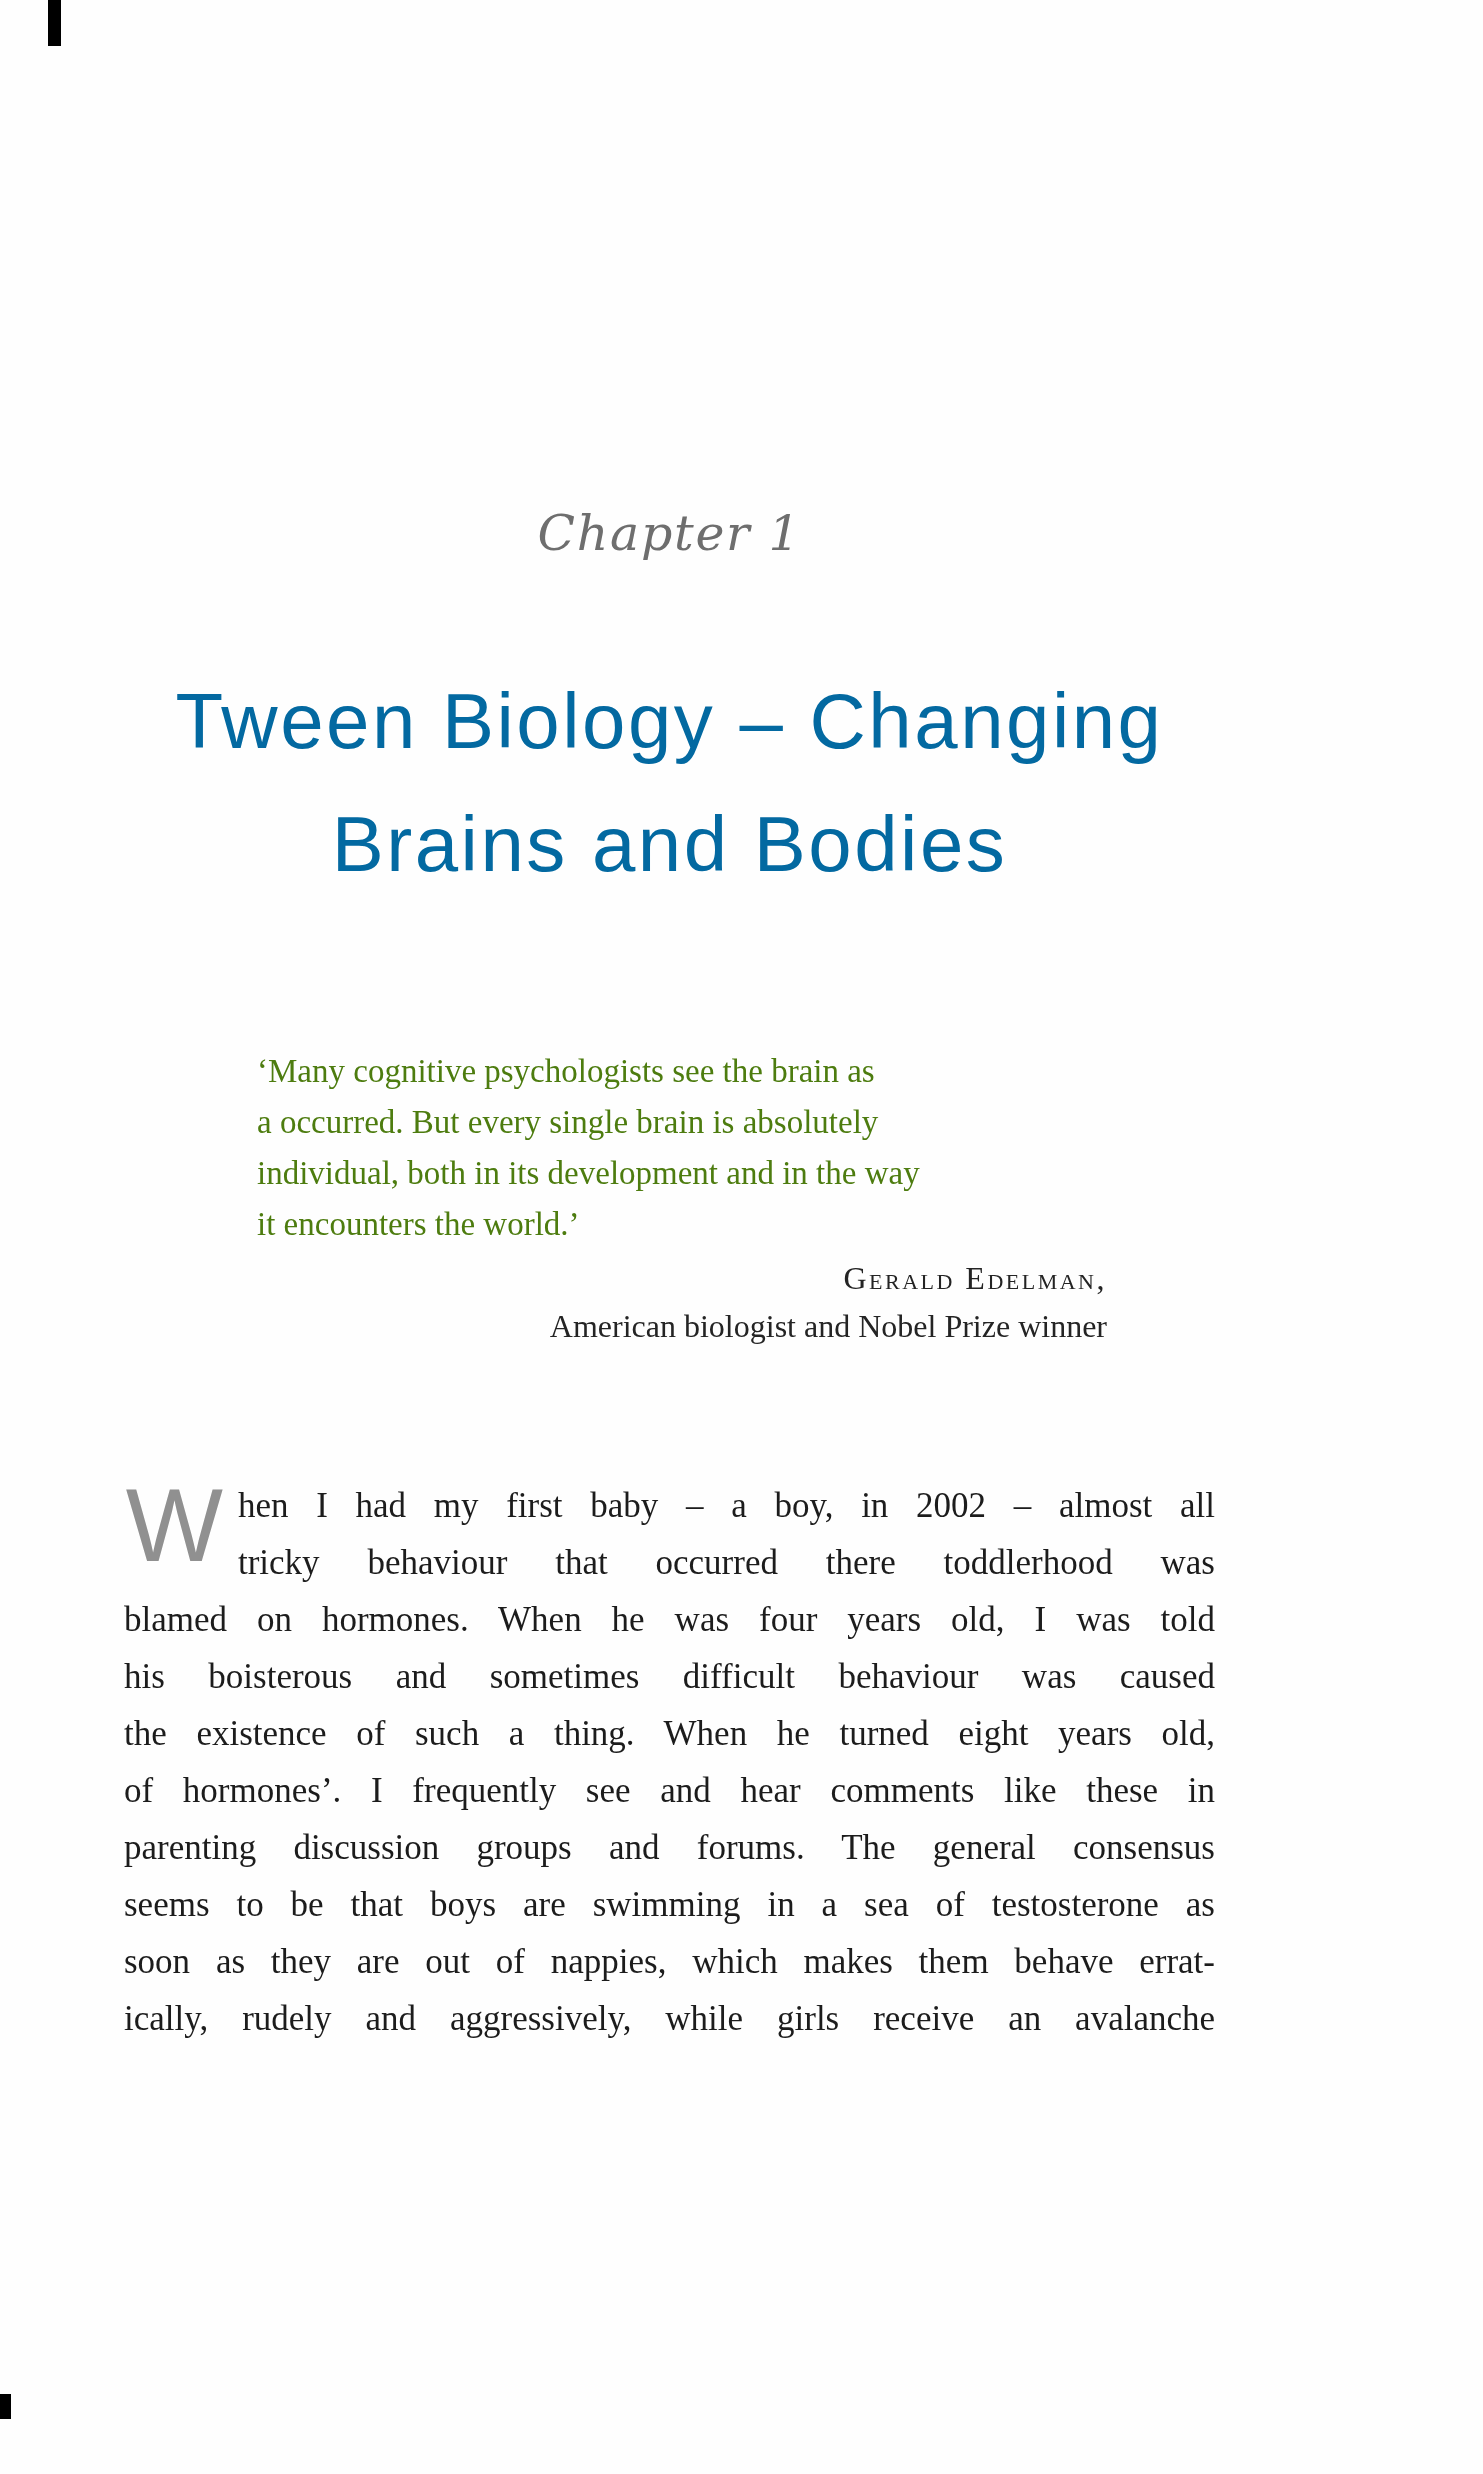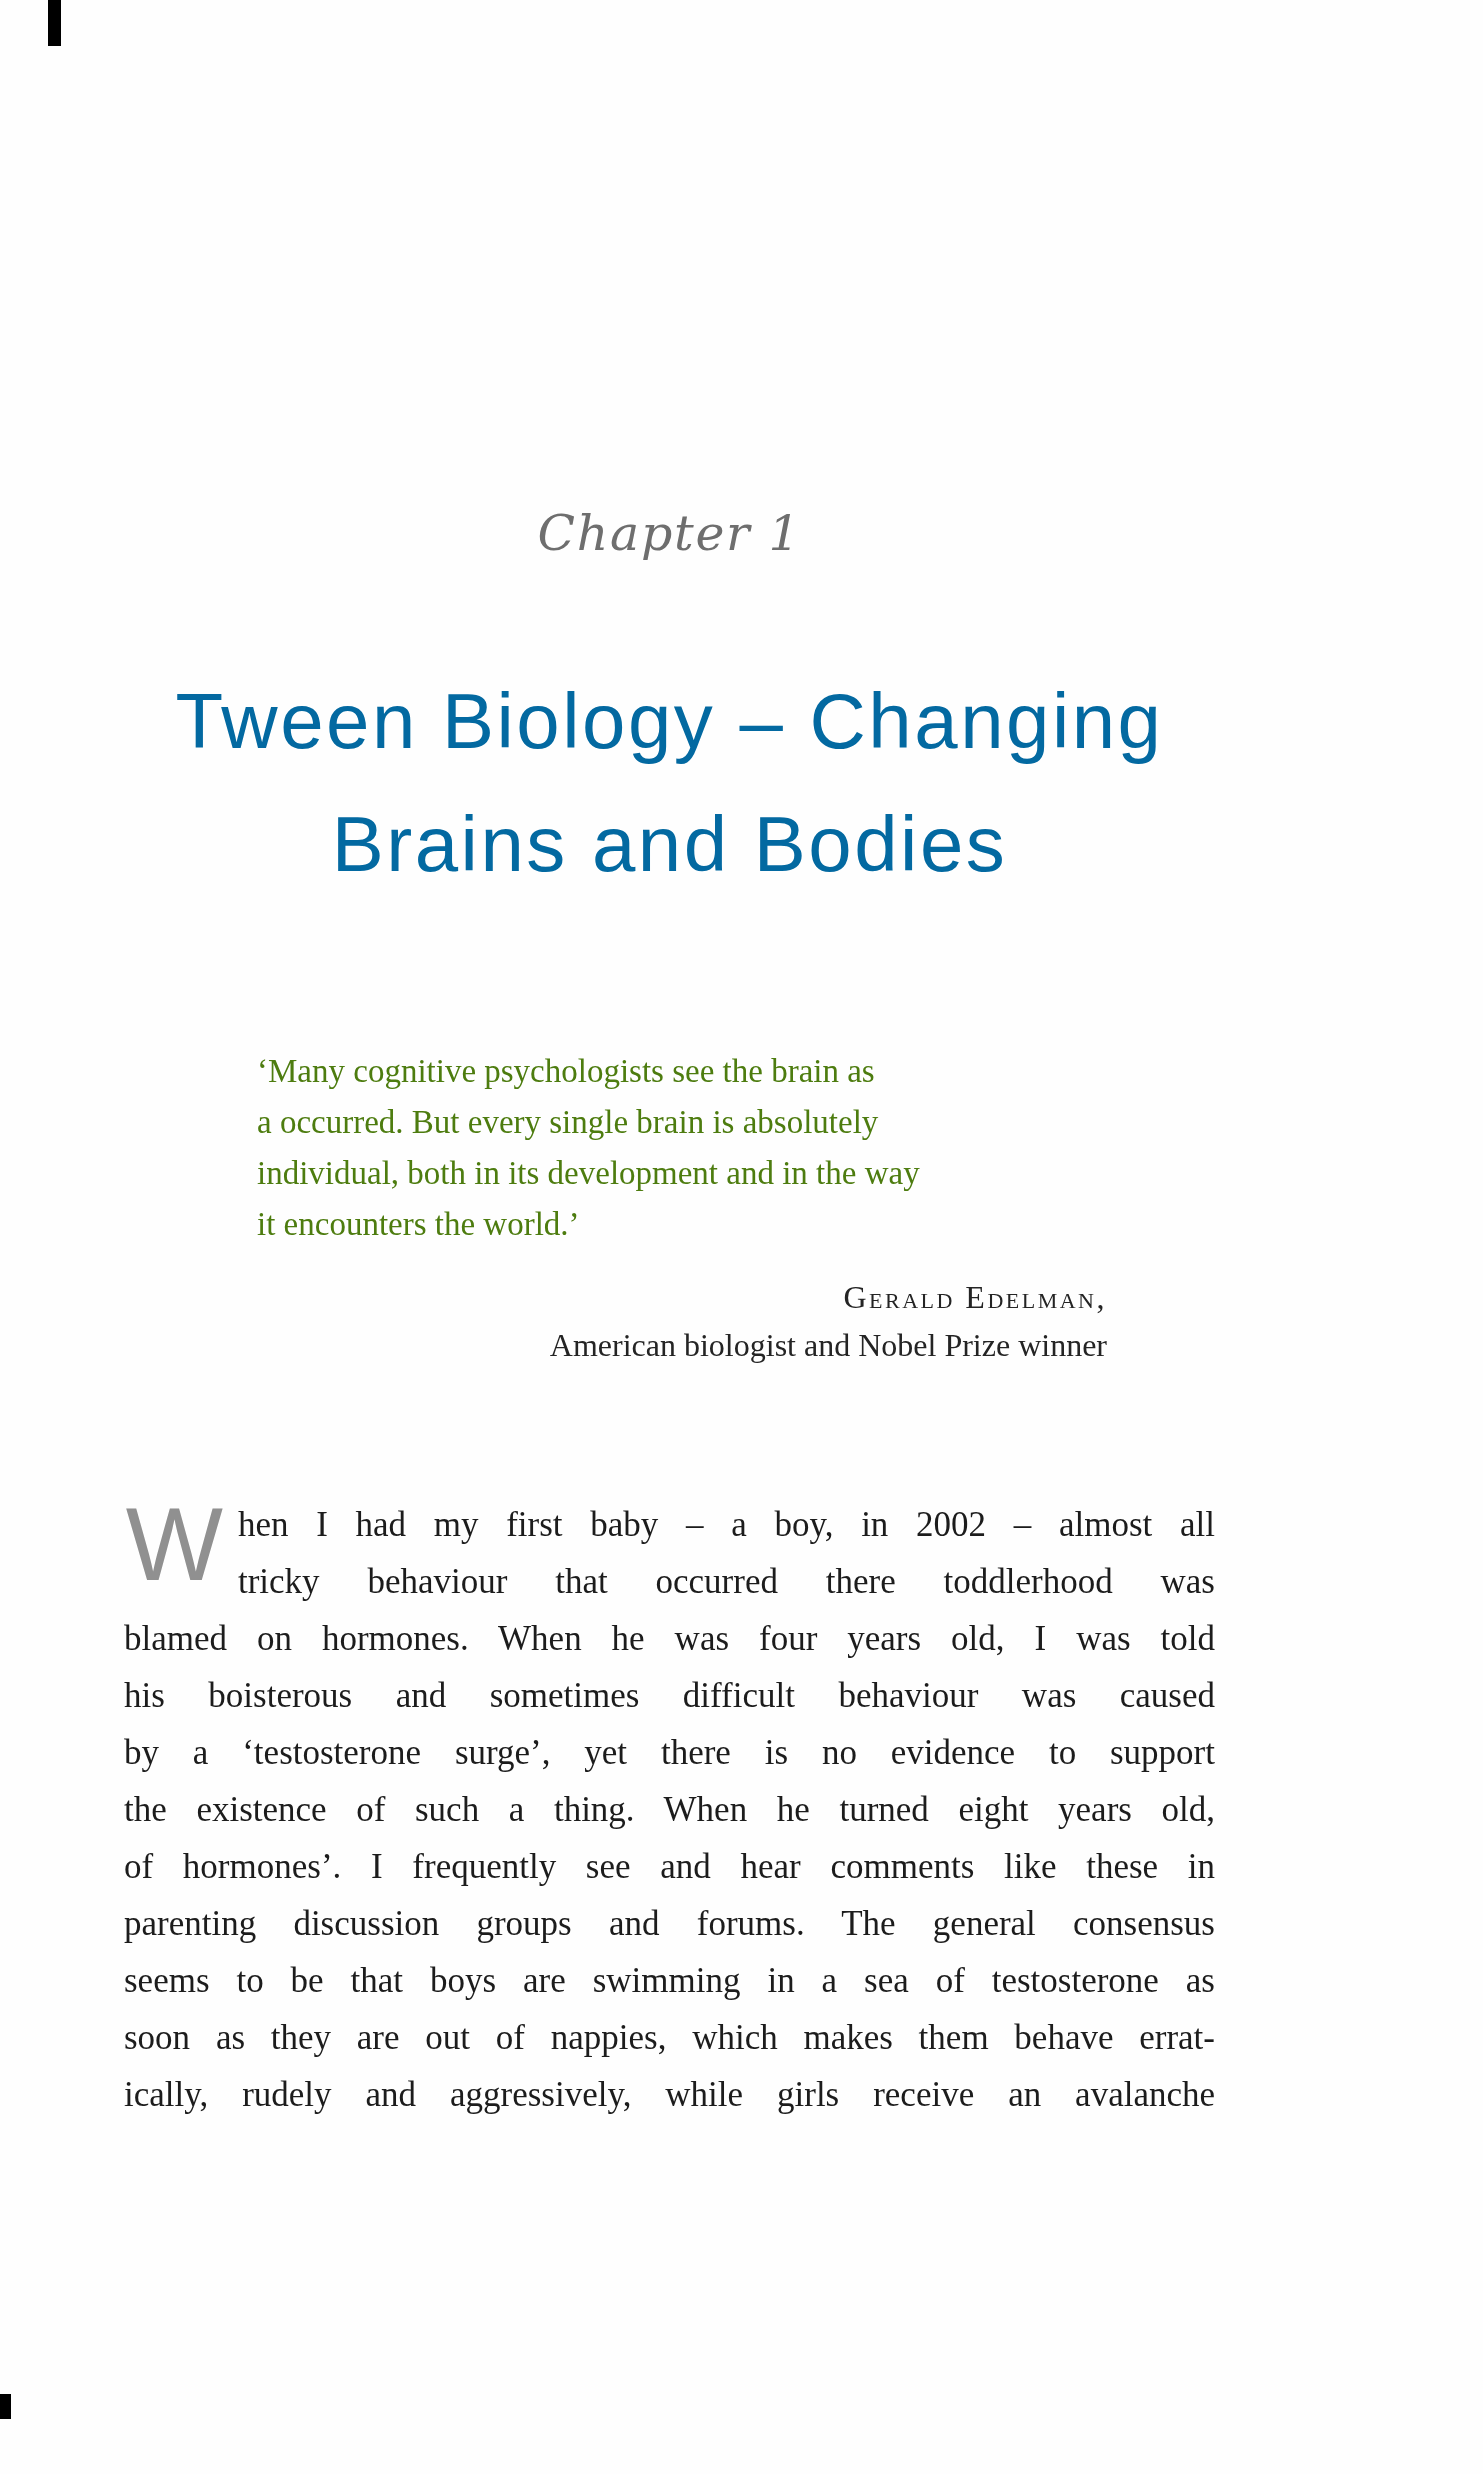--- a/index.html
+++ b/index.html
@@ -46,21 +46,21 @@
 
   .quote {
     margin-top: 140px;
     margin-left: 133px;
     font-size: 33px;
     line-height: 51px;
     color: #4d7c0f;
   }
 
   .attribution {
-    margin-top: 23px;
+    margin-top: 4px;
     margin-right: 108px;
     text-align: right;
     font-size: 32px;
     line-height: 48px;
     color: #242424;
   }
   .attribution-name {
     font-variant: small-caps;
     letter-spacing: 2.5px;
   }
@@ -122,21 +122,20 @@
       <div class="attribution-name">Gerald Edelman,</div>
       <div class="attribution-role">American biologist and Nobel Prize winner</div>
     </div>
 
     <div class="body-para">
       <span class="dropcap">W</span>
       <div class="body-line">hen I had my first baby – a boy, in 2002 – almost all</div>
       <div class="body-line">tricky behaviour that occurred there toddlerhood was</div>
       <div class="body-line">blamed on hormones. When he was four years old, I was told</div>
       <div class="body-line">his boisterous and sometimes difficult behaviour was caused</div>
-      <div class="body-line">by a ‘testosterone surge’, yet there is no evidence to support</div>
       <div class="body-line">the existence of such a thing. When he turned eight years old,</div>
       <div class="body-line">of hormones’. I frequently see and hear comments like these in</div>
       <div class="body-line">parenting discussion groups and forums. The general consensus</div>
       <div class="body-line">seems to be that boys are swimming in a sea of testosterone as</div>
       <div class="body-line">soon as they are out of nappies, which makes them behave errat-</div>
       <div class="body-line">ically, rudely and aggressively, while girls receive an avalanche</div>
     </div>
 
   </div>
 </div>

